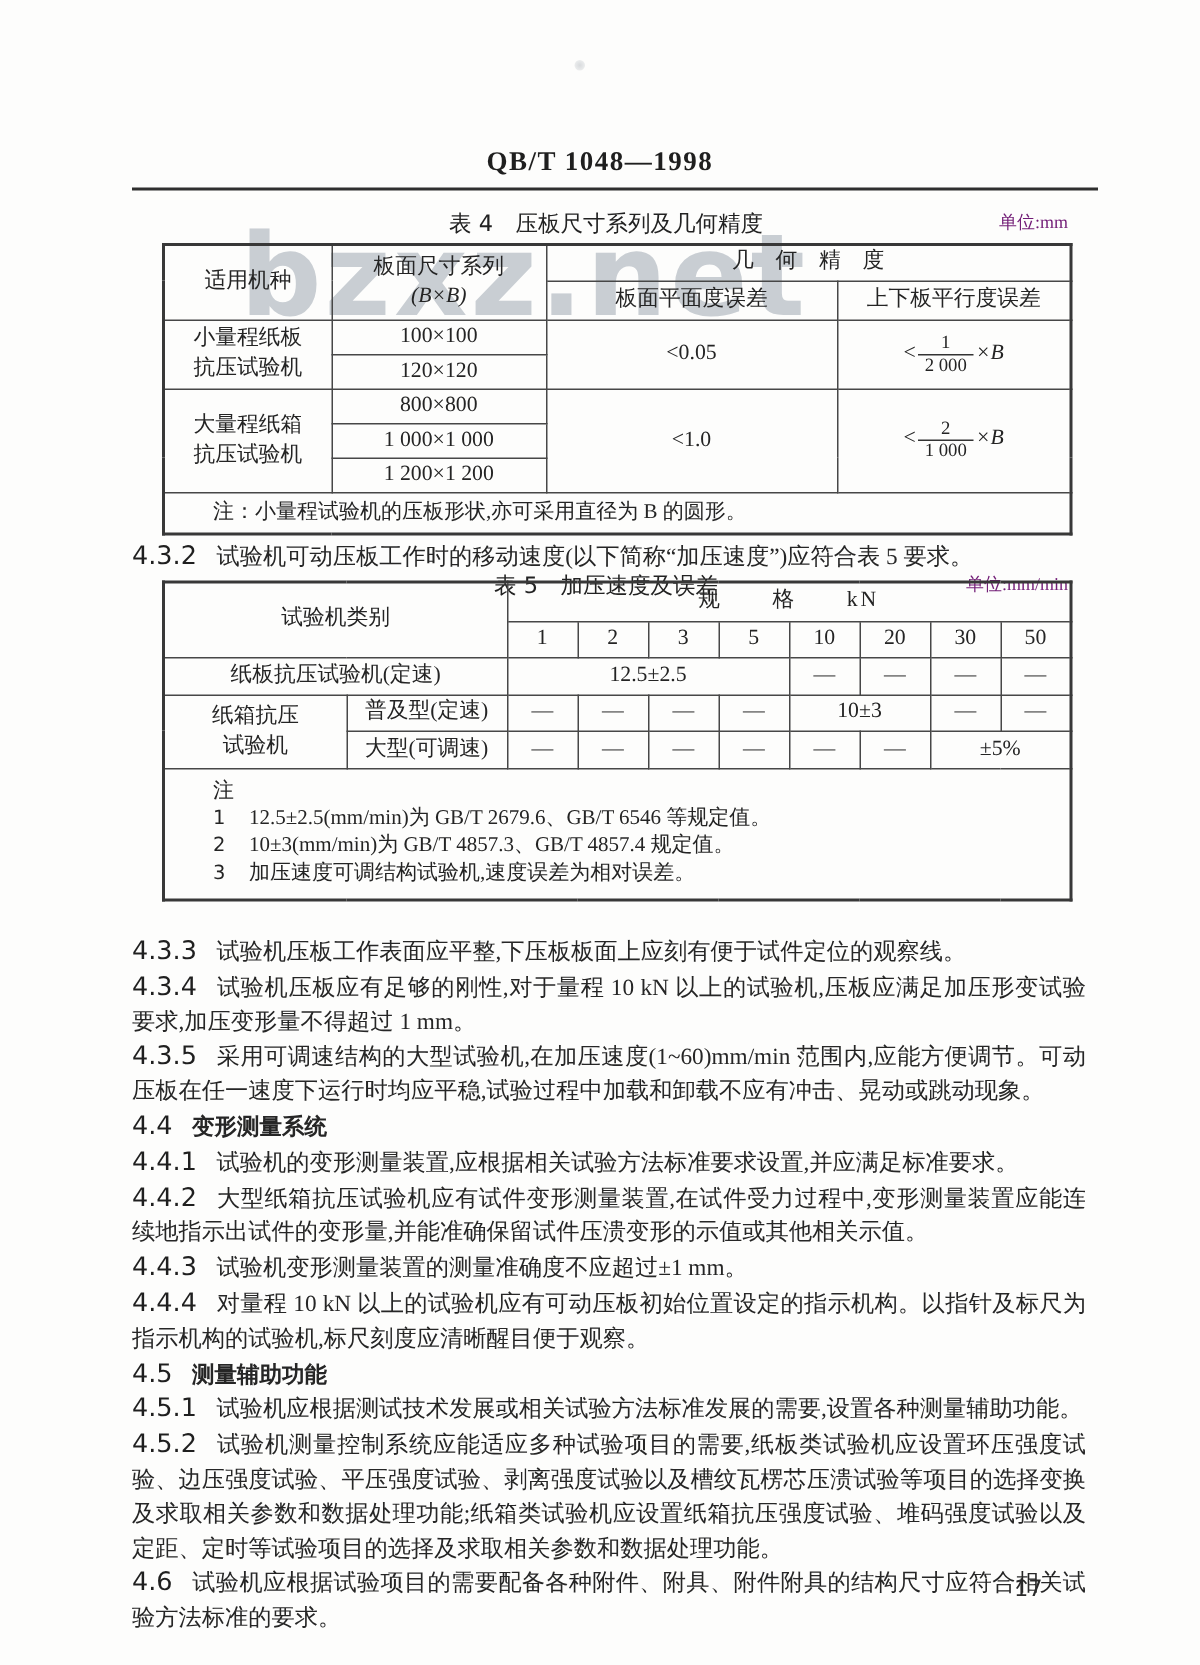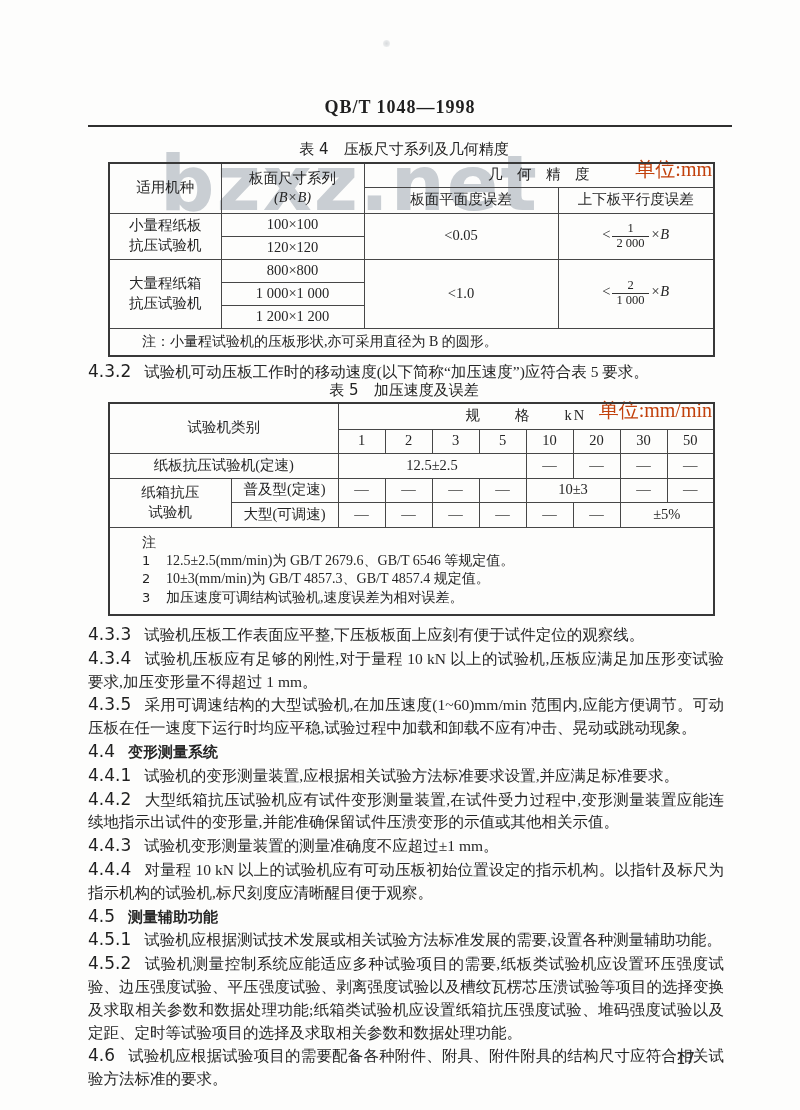--- a/index.html
+++ b/index.html
@@ -22,32 +22,32 @@
   }
   .rule{position:absolute;left:88px;top:125px;width:644px;height:2px;background:#2f2f2f;z-index:1;}
 
   .caption-row{position:absolute;left:88px;width:632px;z-index:1;}
   .caption-row .cap{
     display:block;text-align:center;
     font-family:"DejaVu Sans","Liberation Sans",sans-serif;
     font-weight:normal;font-size:15px;color:#222;
   }
   .caption-row .unit{
-    position:absolute;right:8px;top:16px;font-size:20px;font-weight:normal;
-    font-family:"Liberation Serif","DejaVu Serif",serif;color:#c2410c;
+    position:absolute;right:8px;top:0;font-size:12px;font-weight:normal;
+    font-family:"Liberation Serif","DejaVu Serif",serif;color:#701a75;
   }
   #t4caption{top:140px;}
   #t5caption{top:381px;}
 
   table.std{
     position:absolute;left:108px;z-index:1;border-collapse:collapse;table-layout:fixed;
     width:605px;font-size:14.5px;color:#242424;background:transparent;
   }
   #table4{top:162px;}
-  #table5{top:402px;}
+  #table5{top:387px;}
   table.std td{
     border:1px solid #474747;text-align:center;vertical-align:middle;
     padding:0;line-height:1.35;
   }
   table.std{border:2px solid #383838;}
   .note-cell{text-align:left !important;padding:4px 6px 4px 32px !important;font-size:14px;}
   .ital{font-style:italic;}
   .frac{display:inline-block;vertical-align:-0.6em;text-align:center;font-size:12.5px;line-height:1.1;margin:0 2px;}
   .frac .fnum{display:block;border-bottom:1px solid #333;padding:0 4px;}
   .frac .fden{display:block;padding:0 4px;}

